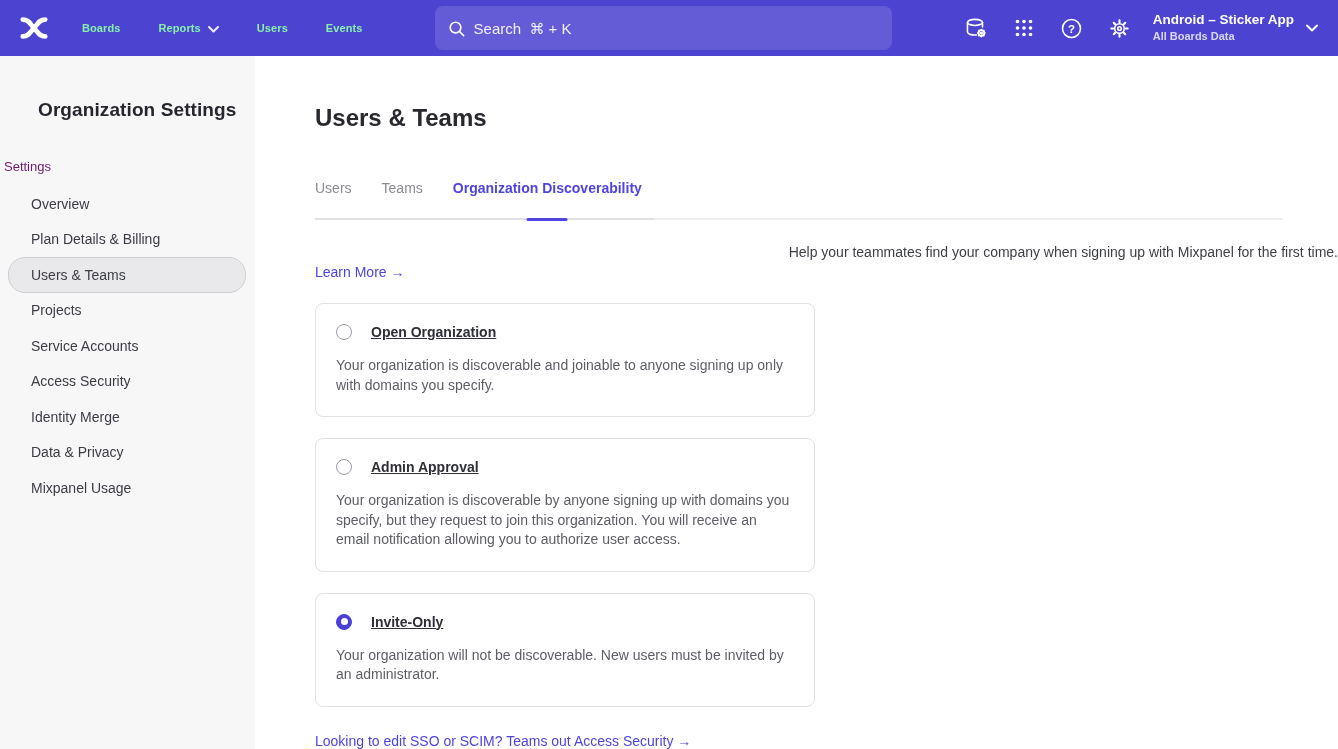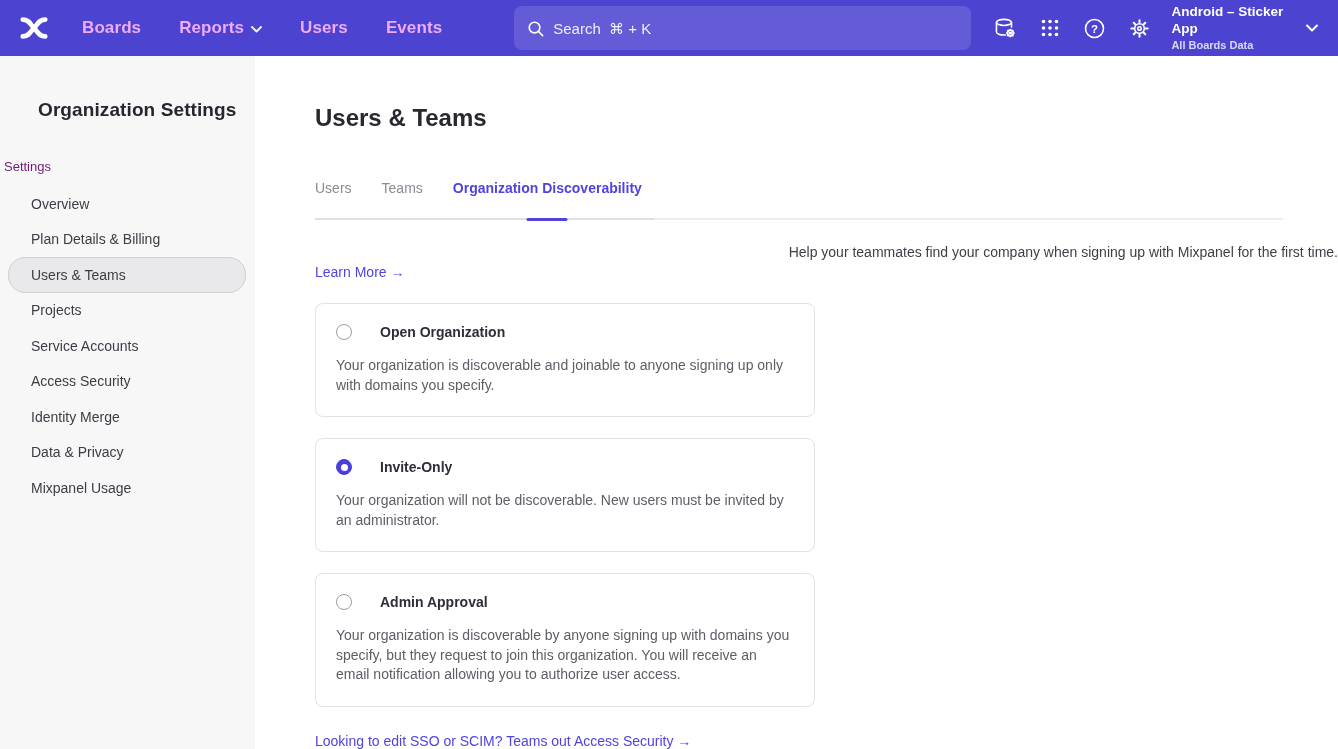--- a/index.html
+++ b/index.html
@@ -20,21 +20,21 @@
     color: #fff;
   }
   .logo {
     width: 32px; height: 30px;
     display: flex; align-items: center; justify-content: center;
     cursor: pointer;
     flex: 0 0 auto;
   }
   .nav-links { display: flex; align-items: center; margin-left: 32px; gap: 38px; }
   .nav-link {
-    font-size: 17px; font-weight: 700; color: #f0abfc;
+    font-size: 11px; font-weight: 700; color: #86efac;
     text-decoration: none; display: inline-flex; align-items: center; gap: 7px;
     letter-spacing: .1px; cursor: pointer;
   }
   .nav-link .chev { opacity: .9; margin-top: 2px; }
 
   .search-box {
     margin-left: 72px;
     width: 457px; height: 44px;
     background: rgba(255,255,255,0.13);
     border-radius: 8px;
@@ -124,21 +124,21 @@
     text-decoration: none; line-height: 20px; cursor: pointer;
   }
 
   .option-card {
     width: 500px; margin-top: 21px;
     border: 1px solid #e1e1e6; border-radius: 8px;
     padding: 20px 20px 20px 20px;
     cursor: pointer;
   }
   .option-card:first-of-type { margin-top: 24px; }
-  .option-head { display: flex; align-items: center; gap: 28px; }
+  .option-head { display: flex; align-items: center; gap: 19px; text-decoration: underline; }
   .radio {
     width: 16px; height: 16px; border-radius: 50%;
     border: 1.5px solid #9b9ba5; background: #fff;
     flex: 0 0 auto;
     display: flex; align-items: center; justify-content: center;
   }
   .radio.checked { border-color: #4a40d8; background: #4a40d8; }
   .radio.checked::after { content: ""; width: 7px; height: 7px; border-radius: 50%; background: #fff; }
   .option-label { font-size: 14px; font-weight: 700; color: #2e2e38; }
   .option-desc {
@@ -281,29 +281,29 @@
     <div class="option-card">
       <div class="option-head">
         <span class="radio"></span>
         <span class="option-label">Open Organization</span>
       </div>
       <p class="option-desc">Your organization is discoverable and joinable to anyone signing up only with domains you specify.</p>
     </div>
 
     <div class="option-card">
       <div class="option-head">
+        <span class="radio"></span>
+        <span class="option-label">Admin Approval</span>
+      </div>
+      <p class="option-desc">Your organization is discoverable by anyone signing up with domains you specify, but they request to join this organization. You will receive an email notification allowing you to authorize user access.</p>
+    </div>
+
+    <div class="option-card">
+      <div class="option-head">
         <span class="radio checked"></span>
         <span class="option-label">Invite-Only</span>
       </div>
       <p class="option-desc">Your organization will not be discoverable. New users must be invited by an administrator.</p>
-    </div>
-
-    <div class="option-card">
-      <div class="option-head">
-        <span class="radio"></span>
-        <span class="option-label">Admin Approval</span>
-      </div>
-      <p class="option-desc">Your organization is discoverable by anyone signing up with domains you specify, but they request to join this organization. You will receive an email notification allowing you to authorize user access.</p>
     </div>
 
     <a class="footer-link">Looking to edit SSO or SCIM? Teams out Access Security →</a>
   </main>
 </div>
 
 </body></html>

